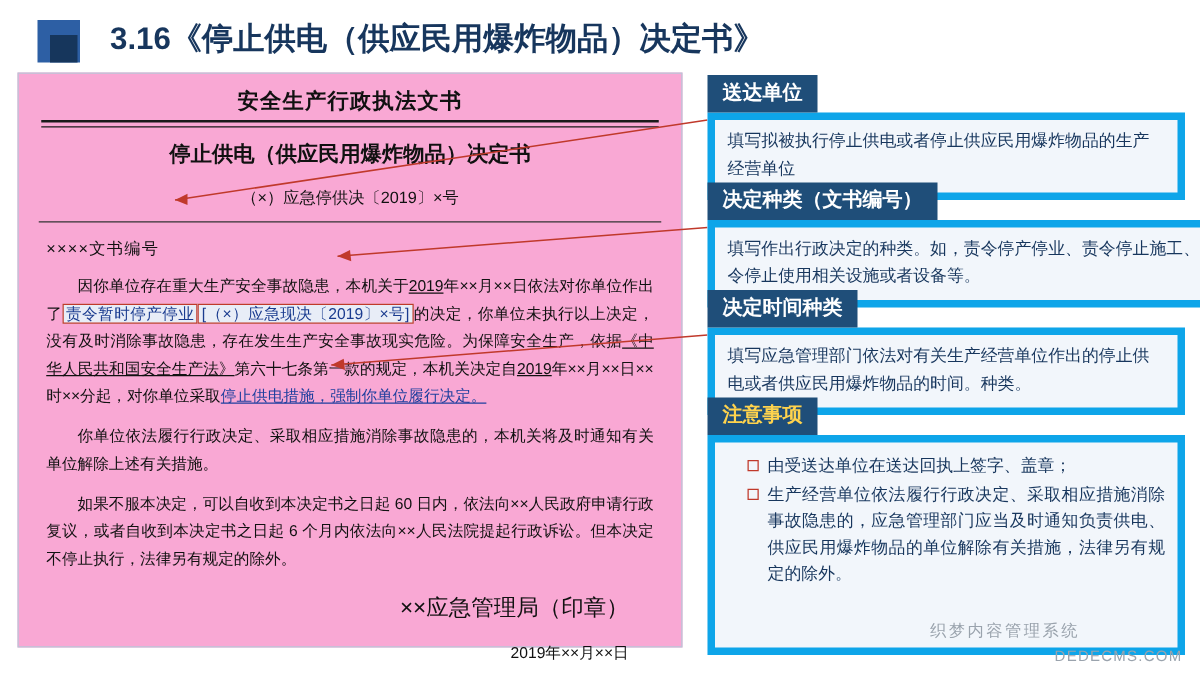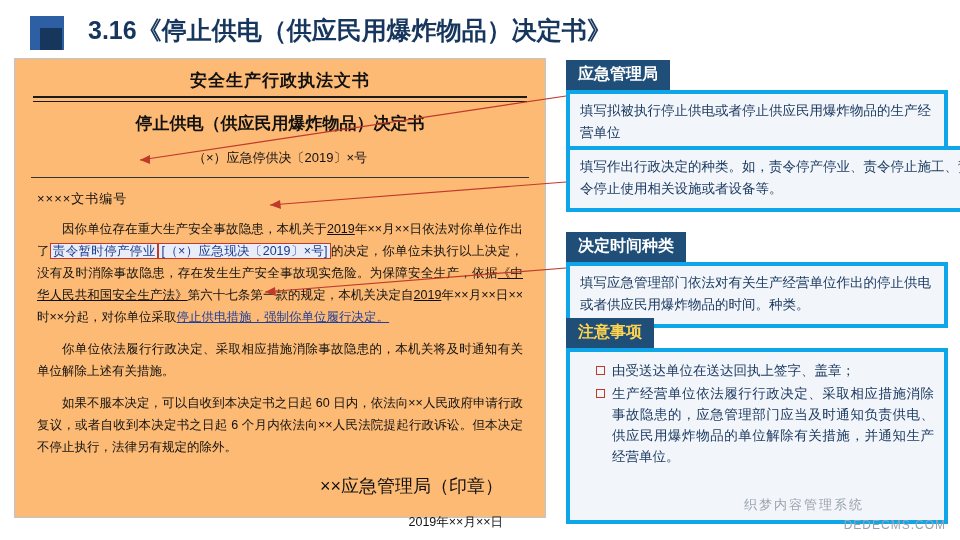--- a/index.html
+++ b/index.html
@@ -23,21 +23,21 @@
     background:#16365c;
   }
   .header-title{
     position:absolute;left:88px;top:14px;
     font-size:25px;font-weight:bold;color:#17365d;
     letter-spacing:0px;white-space:nowrap;
   }
   
   .doc{
     position:absolute;left:14px;top:58px;width:532px;height:460px;
-    background:#fdba74;
+    background:#f9a8d4;
     border:1px solid #b9c6d8;
     box-sizing:border-box;
   }
   .doc-inner{
     position:absolute;left:8px;top:6px;width:514px;height:446px;
   }
   .doc-title1{
     text-align:center;font-size:17px;font-weight:bold;color:#111;
     margin-top:4px;letter-spacing:1px;
   }
@@ -85,21 +85,21 @@
   }
   
   .panel{ position:absolute; }
   .panel-tab{
     display:inline-block;
     background:#1f4e79;color:#ffffff;font-weight:bold;font-size:16px;
     padding:4px 12px 5px 12px;
     white-space:nowrap;
   }
   .panel-body{
-    border:4px solid #0ea5e9;
+    border:6px solid #0ea5e9;
     background:#f2f6fb;
     color:#17365d;
     font-size:13.5px;line-height:22px;
     padding:6px 10px 8px 10px;
     box-sizing:border-box;
   }
   .tab-yellow{ color:#ffd34d; }
   
   #panel-1{ left:566px; top:60px; width:382px; }
   #panel-1 .panel-body{ width:382px; min-height:54px; }
@@ -172,38 +172,39 @@
 <svg class="svg-overlay">
   <line x1="566" y1="96" x2="140" y2="160" stroke="#c0392b" stroke-width="1.2"></line>
   <polygon points="140,160 150,155 150,164" fill="#c0392b"></polygon>
   <line x1="566" y1="182" x2="270" y2="205" stroke="#c0392b" stroke-width="1.2"></line>
   <polygon points="270,205 280,200 281,209" fill="#c0392b"></polygon>
   <line x1="566" y1="268" x2="265" y2="292" stroke="#c0392b" stroke-width="1.2"></line>
   <polygon points="265,292 275,287 276,296" fill="#c0392b"></polygon>
 </svg>
 
 <div class="panel" id="panel-1">
-  <div class="panel-tab">应急管理局</div>
+  <div class="panel-tab">送达单位</div>
   <div class="panel-body">填写拟被执行停止供电或者停止供应民用爆炸物品的生产经营单位</div>
 </div>
 
 <div class="panel" id="panel-2">
+  <div class="panel-tab">决定种类（文书编号）</div>
   <div class="panel-body">填写作出行政决定的种类。如，责令停产停业、责令停止施工、责令停止使用相关设施或者设备等。</div>
 </div>
 
 <div class="panel" id="panel-3">
   <div class="panel-tab">决定时间种类</div>
   <div class="panel-body">填写应急管理部门依法对有关生产经营单位作出的停止供电或者供应民用爆炸物品的时间。种类。</div>
 </div>
 
 <div class="panel" id="panel-4">
   <div class="panel-tab"><span class="tab-yellow">注意事项</span></div>
   <div class="panel-body">
     <ul class="note-list">
       <li>由受送达单位在送达回执上签字、盖章；</li>
-      <li>生产经营单位依法履行行政决定、采取相应措施消除事故隐患的，应急管理部门应当及时通知负责供电、供应民用爆炸物品的单位解除有关措施，并通知生产经营单位。</li>
+      <li>生产经营单位依法履行行政决定、采取相应措施消除事故隐患的，应急管理部门应当及时通知负责供电、供应民用爆炸物品的单位解除有关措施，法律另有规定的除外。</li>
     </ul>
   </div>
 </div>
 
 <div class="wm1">织梦内容管理系统</div>
 <div class="wm2">DEDECMS.COM</div>
 <div class="bottom-strip"></div>
 
 </body></html>

